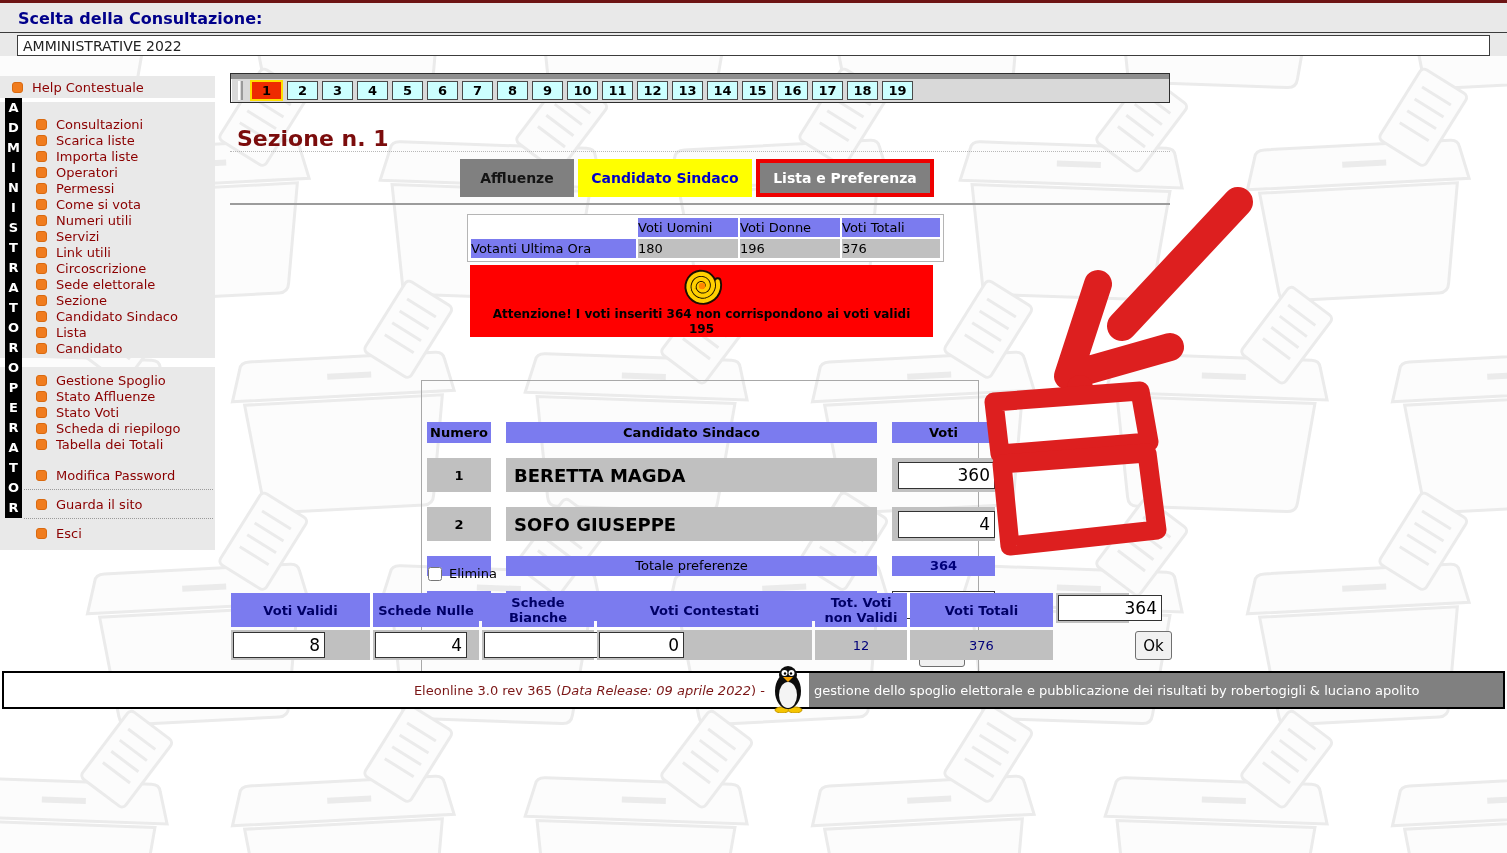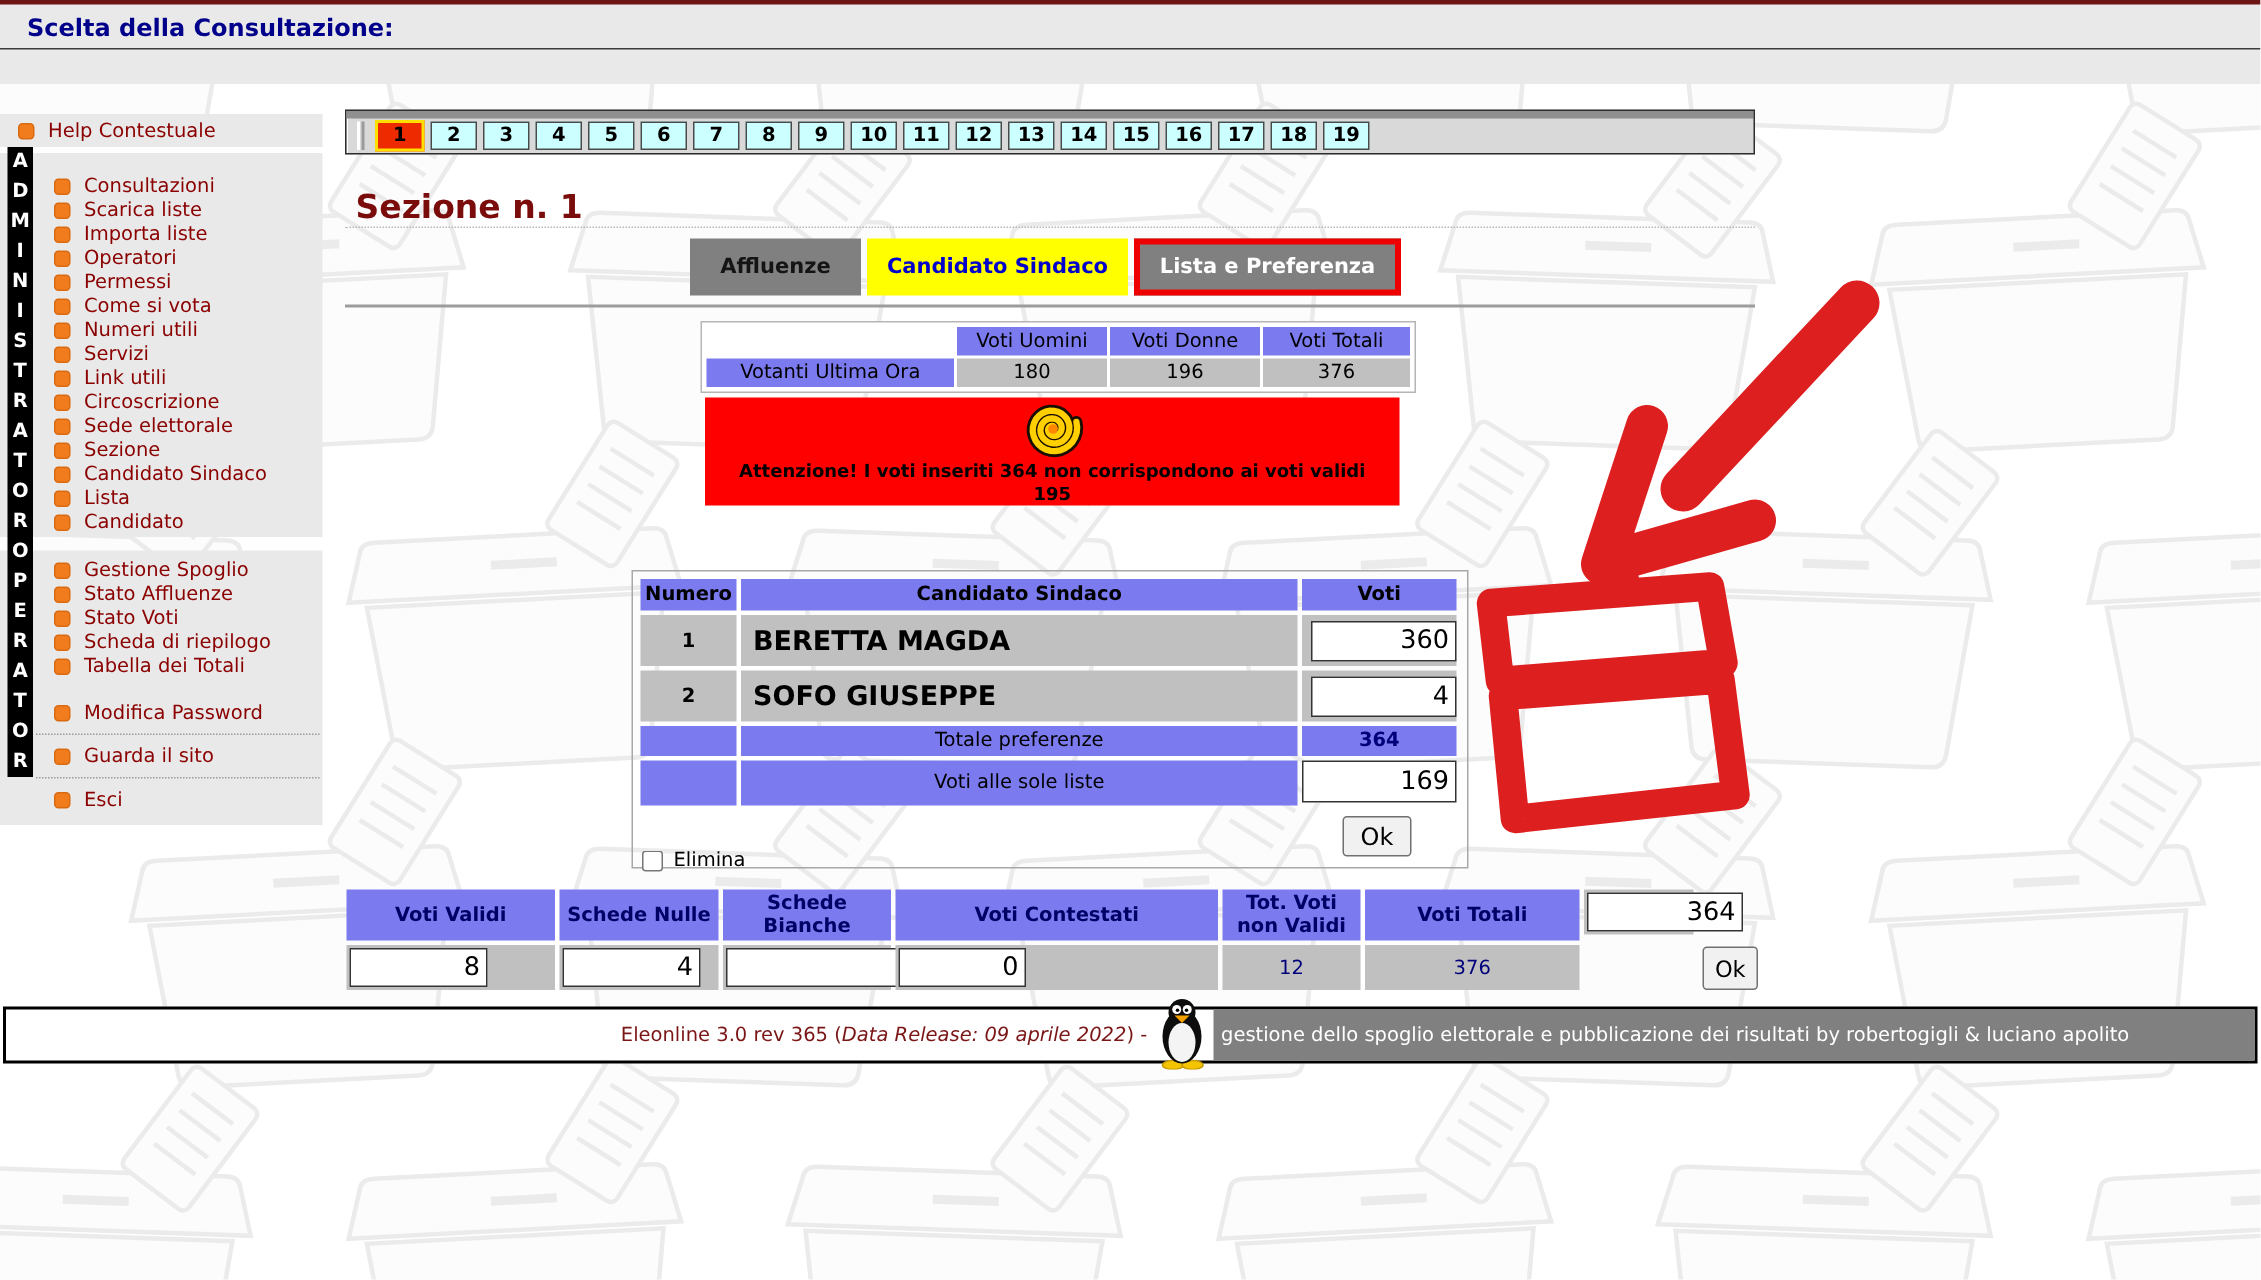--- a/index.html
+++ b/index.html
@@ -62,37 +62,37 @@
   #vt-affluenze { width:114px; background:#808080; color:#141414; }
   #vt-candidato { width:174px; background:#ffff00; color:#0000cc; }
   #vt-lista { width:178px; background:#808080; color:#ffffff; border:4px solid #ee0000; }
   #solid-rule { position:absolute; left:0; top:133px; width:940px;
                 border-top:2px solid #9c9c9c; }
 
   
   #turnout-box { position:absolute; left:237px; top:144px; background:#fff;
                  border:1px solid #b5b5b5; padding:3px; }
   #turnout-grid { display:grid; grid-template-columns:165px 100px 100px 98px; gap:2px; }
-  .t-cell { height:19px; line-height:19px; font-size:13px; text-align:center; color:#000; }
+  .t-cell { height:19px; line-height:19px; font-size:13px; color:#000; }
   .t-head { background:#7b7bef; }
   .t-label { background:#7b7bef; }
   .t-val { background:#c0c0c0; }
   .t-spacer { background:transparent; }
 
   
   #warning-box { position:absolute; left:240px; top:195px; width:463px; height:72px;
                  background:#ff0000; display:flex; flex-direction:column;
                  align-items:center; justify-content:flex-start; }
   #warning-box svg { margin-top:2px; }
   .warn-line { color:#000; font-weight:bold; font-size:12px; line-height:15px; }
 
   
   #cand-panel { position:absolute; left:191px; top:310px; width:558px;
                 border:1px solid #a8a8a8; padding:5px; }
-  #cand-grid { display:grid; grid-template-columns:64px 371px 103px; gap:3px; }
+  #cand-grid { display:grid; grid-template-columns:64px 371px 103px; gap:15px;margin-top:36px; }
   .c-head { background:#7b7bef; height:21px; line-height:21px; text-align:center;
             font-weight:bold; font-size:13px; color:#000; }
   .c-num { background:#c0c0c0; display:flex; align-items:center; justify-content:center;
            font-weight:bold; font-size:13px; }
   .c-name { background:#c0c0c0; display:flex; align-items:center; padding-left:8px;
             font-weight:bold; font-size:18px; color:#000; }
   .c-voti { background:#c0c0c0; display:flex; align-items:center; justify-content:flex-end; }
   .c-voti input { width:97px; height:27px; border:1px solid #333; text-align:right;
                   font-size:17px; padding-right:4px; font-family:inherit; }
   .c-row-h { height:34px; }
@@ -417,20 +417,21 @@
       <g transform="rotate(35 190 30)">
         <rect x="165" y="-15" width="54" height="84" rx="5"></rect>
         <path d="M175,2 L209,2 M175,16 L209,16 M175,30 L209,30 M175,44 L209,44"></path>
       </g>
     </g>
   </svg>
 
 <div id="topband">
   <div id="consult-label">Scelta della Consultazione:</div>
   <div id="consult-underline"></div>
+  <input id="consult-input" value="AMMINISTRATIVE 2022" style="">
 </div>
 
 <div id="sidebar">
   <div id="sb-help" class="sb-block menu-item">
     <span class="bullet"></span>
     <span class="menu-label">Help Contestuale</span>
   </div>
   <div id="sb-group1" class="sb-block">
       <div class="menu-item">
         <span class="bullet"></span>

